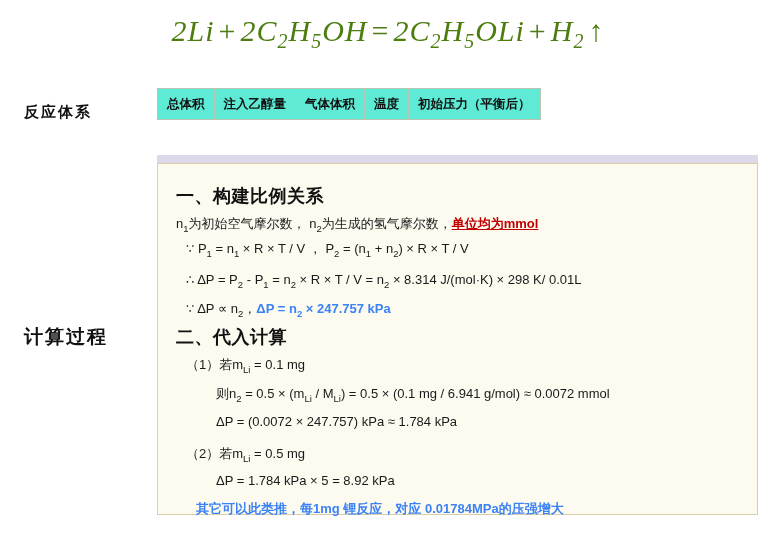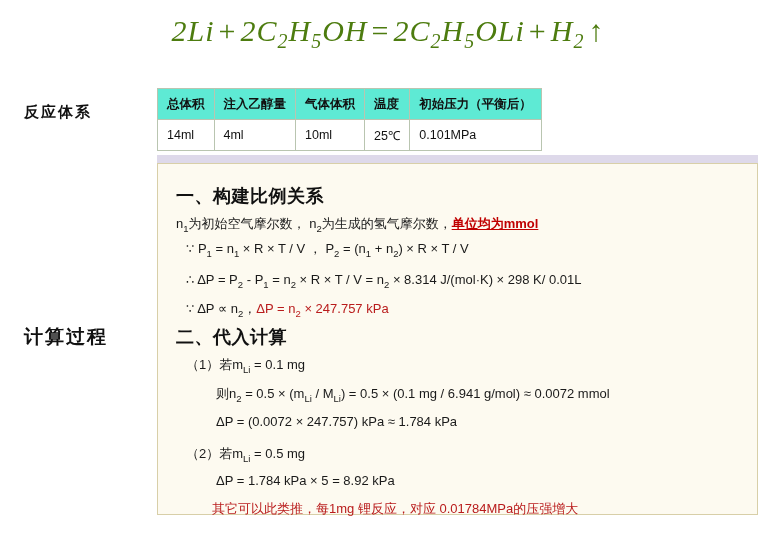--- a/index.html
+++ b/index.html
@@ -112,22 +112,22 @@
     position: absolute;
     font-size: 13px;
     color: #1a1a1a;
     white-space: nowrap;
   }
   .line .sub, .sub {
     font-size: 9.5px;
     vertical-align: sub;
   }
   .red {
-    color: #b91c1c;
-    font-weight: normal;
+    color: #3b82f6;
+    font-weight: bold;
   }
   .red-underline {
     color: #c00000;
     font-weight: bold;
     text-decoration: underline;
   }
 </style>
 </head>
 <body>
 
@@ -139,27 +139,20 @@
 <div class="label-process">计算过程</div>
 
 <table class="sys">
   <tbody>
       <tr class="head">
     <td>总体积</td>
     <td>注入乙醇量</td>
     <td>气体体积</td>
     <td>温度</td>
     <td>初始压力（平衡后）</td>
-  </tr>
-  <tr class="body">
-    <td>14ml</td>
-    <td>4ml</td>
-    <td>10ml</td>
-    <td>25℃</td>
-    <td>0.101MPa</td>
   </tr>
 </tbody>
   </table>
 
 <div class="panel-top-accent"></div>
 
 <div class="panel"></div>
 
 <div class="sec-title" style="left:176px; top:184px;">一、构建比例关系</div>
 
@@ -190,13 +183,13 @@
 </div>
 
 <div class="line" style="left:216px; top:414px;">ΔP = (0.0072 × 247.757) kPa ≈ 1.784 kPa</div>
 
 <div class="line" style="left:186px; top:445px;">
   <span>（2）若m</span><span class="sub">Li</span><span> = 0.5 mg</span>
 </div>
 
 <div class="line" style="left:216px; top:473px;">ΔP = 1.784 kPa × 5 = 8.92 kPa</div>
 
-<div class="line red" style="left:196px; top:500px; font-size:13px;margin-left:16px;">其它可以此类推，每1mg 锂反应，对应 0.01784MPa的压强增大</div>
+<div class="line red" style="left:196px; top:500px; font-size:13px;">其它可以此类推，每1mg 锂反应，对应 0.01784MPa的压强增大</div>
 
 </body></html>

